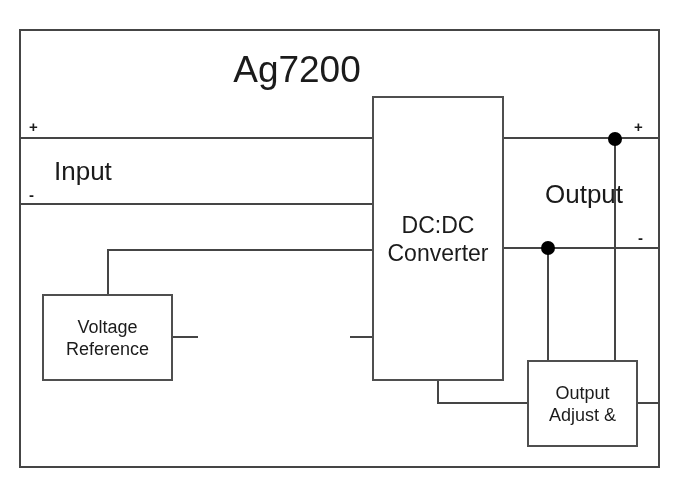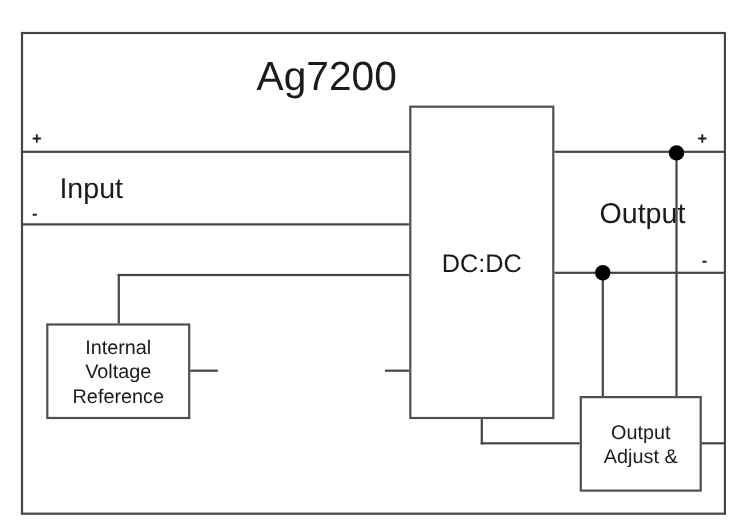--- a/index.html
+++ b/index.html
@@ -93,24 +93,24 @@
 
   <div class="vline" style="left:437px;top:379px;height:25px;"></div>
   <div class="hline" style="left:437px;top:402px;width:92px;"></div>
   <div class="hline" style="left:636px;top:402px;width:24px;"></div>
 
   <div class="dot" style="left:608px;top:132px;"></div>
   <div class="dot" style="left:541px;top:241px;"></div>
 
   <div class="box large" style="left:372px;top:96px;width:132px;height:285px;">
     <span>DC:DC</span>
+    <span>Converter</span>
   </div>
 
   <div class="box small" style="left:42px;top:294px;width:131px;height:87px;">
-    <span>Internal</span>
     <span>Voltage</span>
     <span>Reference</span>
   </div>
 
 
   <div class="box small" style="left:527px;top:360px;width:111px;height:87px;">
     <span>Output</span>
     <span>Adjust &amp;</span>
   </div>
 

